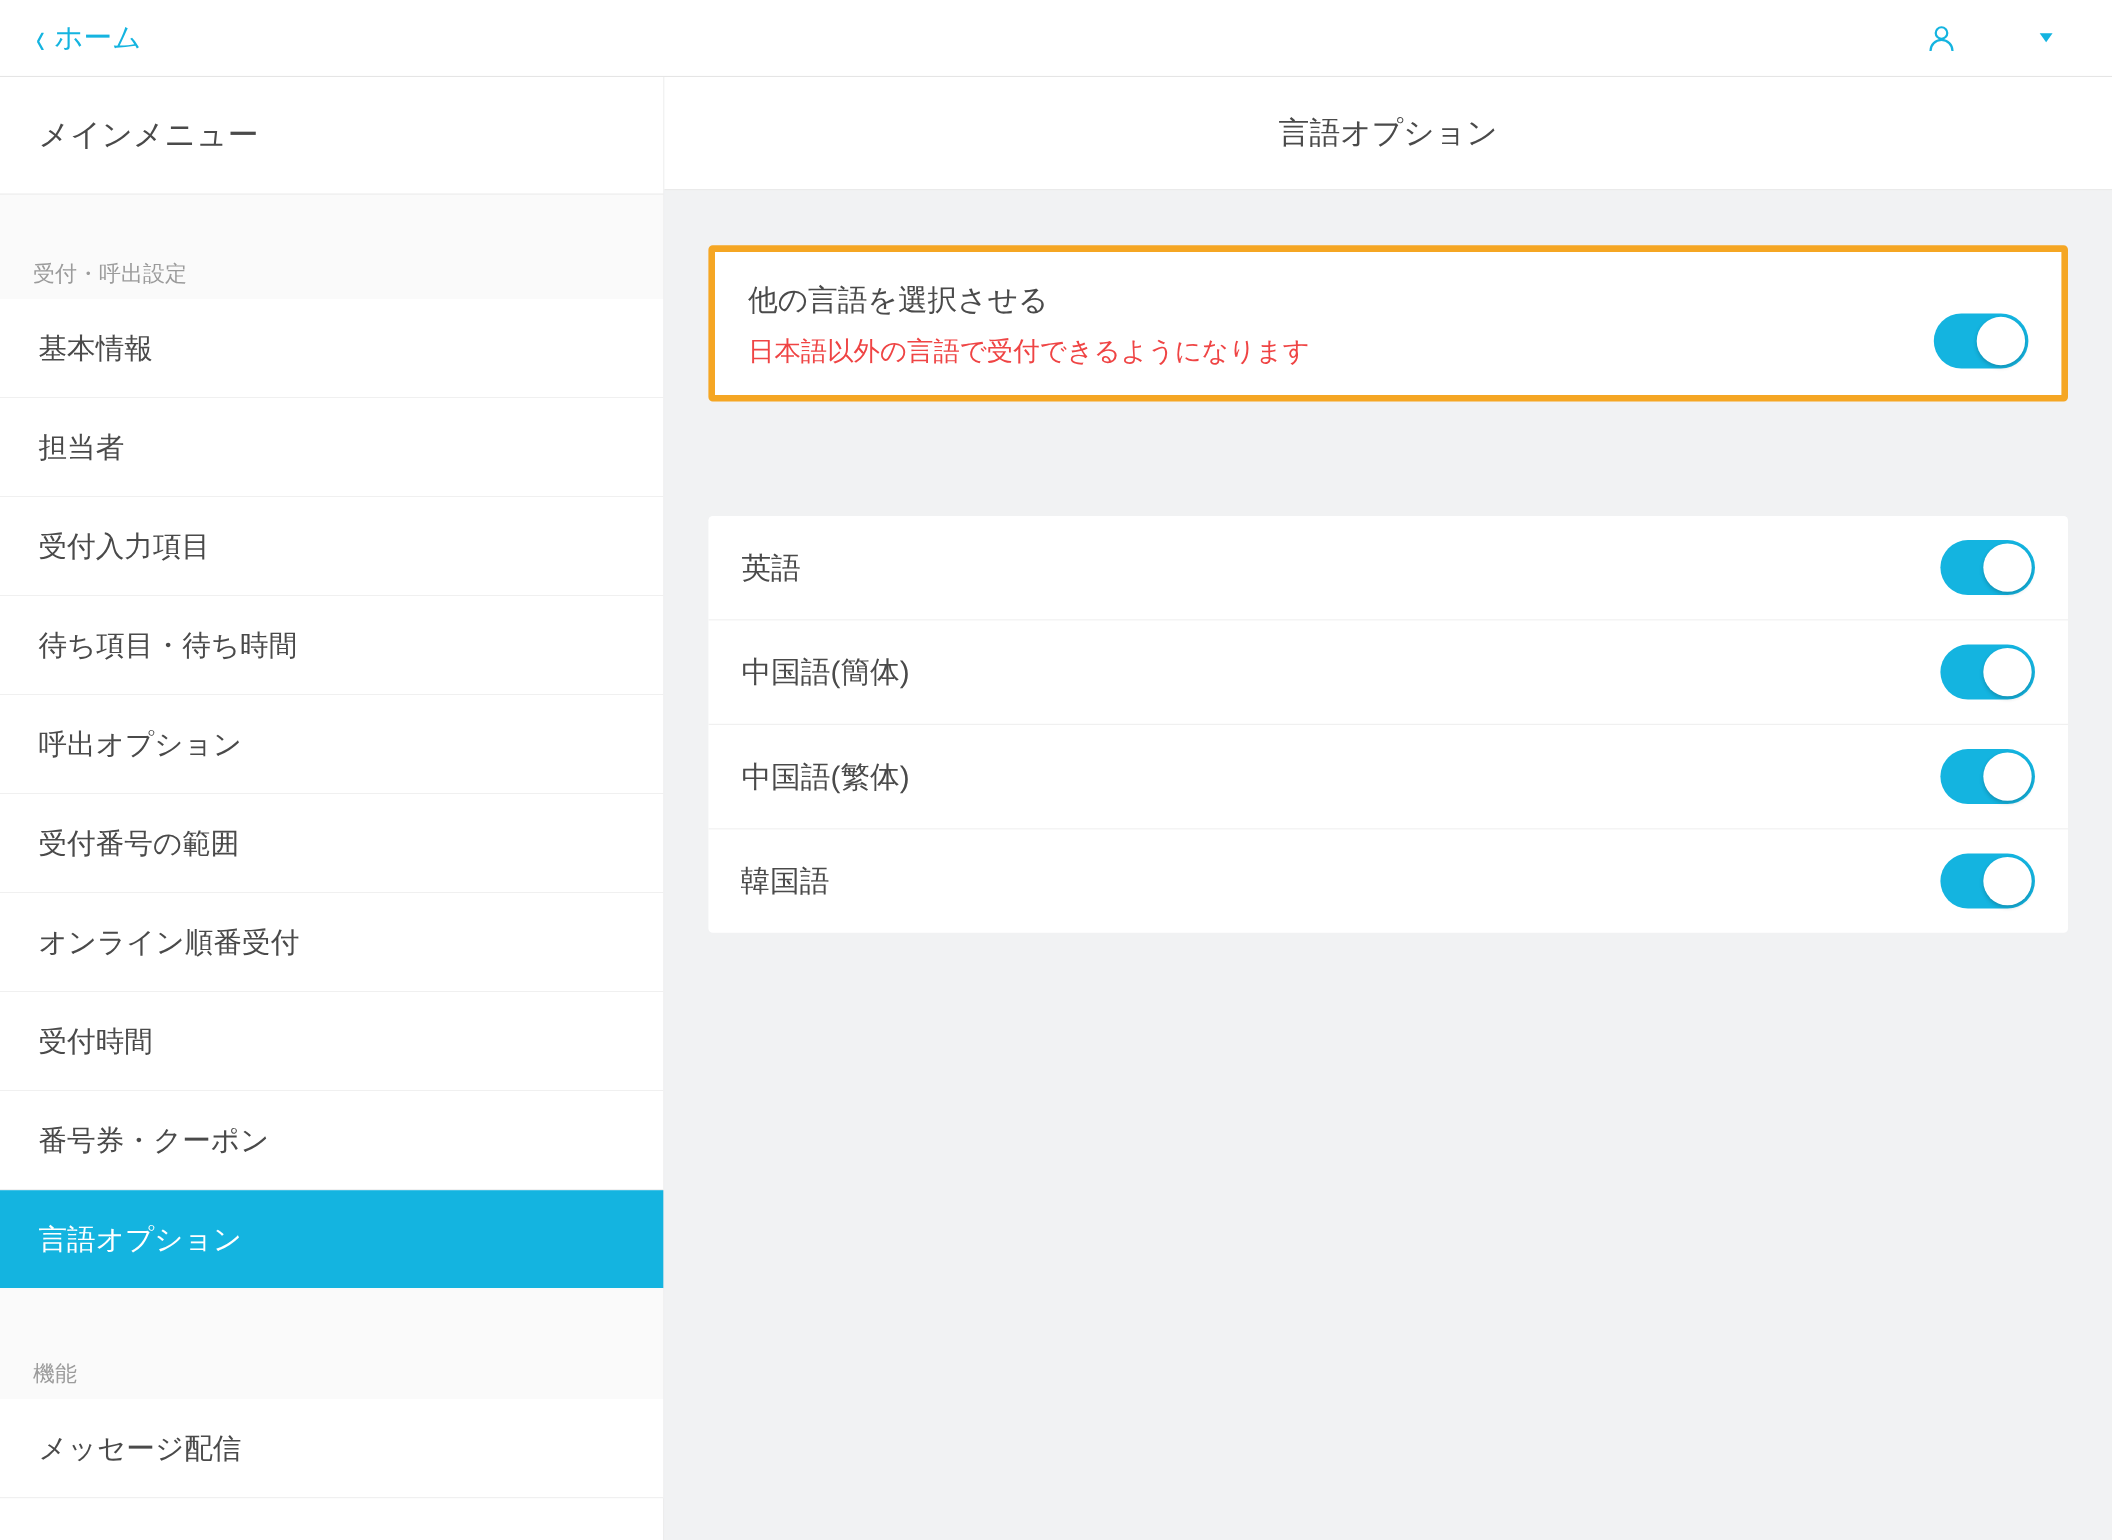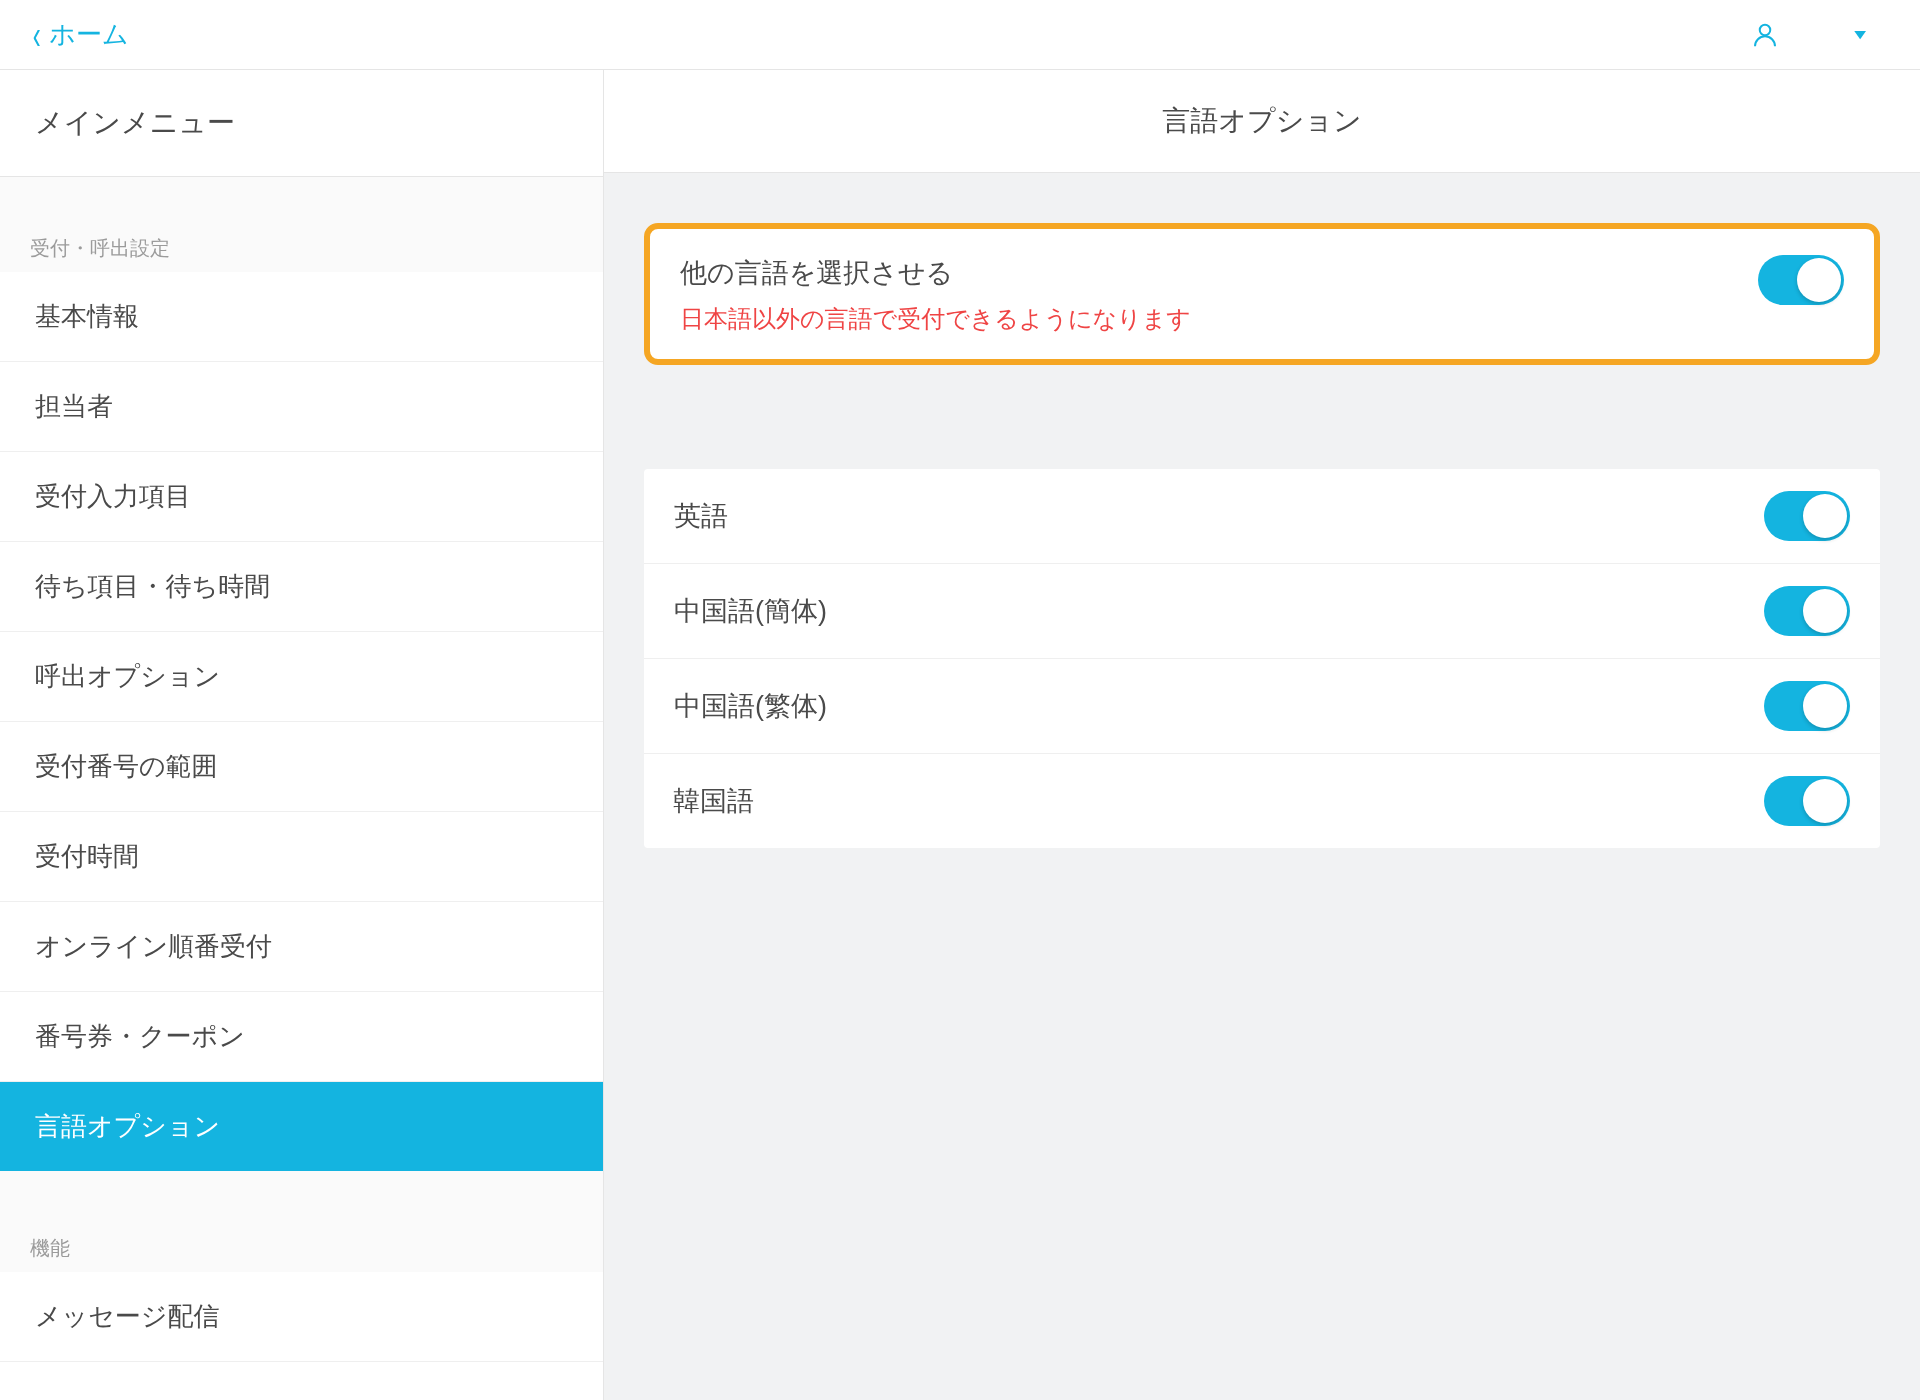--- a/index.html
+++ b/index.html
@@ -117,24 +117,24 @@
       font-size: 28px;
       border-bottom: 1px solid #e5e5e5;
     }
     .main-body {
       padding: 50px 40px;
     }
     
     .highlight-card {
       background: #ffffff;
       border: 6px solid #f5a623;
-      border-radius: 14px;
+      border-radius: 4px;
       padding: 26px 30px 24px 30px;
       display: flex;
-      align-items: flex-start;
+      align-items: flex-end;
       justify-content: space-between;
     }
     .highlight-left {
       display: flex;
       flex-direction: column;
       gap: 12px;
     }
     .highlight-title {
       font-size: 27px;
       color: #4a4a4a;
@@ -212,22 +212,22 @@
   <div class="sidebar">
     <div class="sidebar-section-label">メインメニュー</div>
     <div class="sidebar-group-header">受付・呼出設定</div>
 
     <div class="sidebar-item"><span>基本情報</span></div>
     <div class="sidebar-item"><span>担当者</span></div>
     <div class="sidebar-item"><span>受付入力項目</span></div>
     <div class="sidebar-item"><span>待ち項目・待ち時間</span></div>
     <div class="sidebar-item"><span>呼出オプション</span></div>
     <div class="sidebar-item"><span>受付番号の範囲</span></div>
+    <div class="sidebar-item"><span>オンライン順番受付</span></div>
     <div class="sidebar-item"><span>受付時間</span></div>
-    <div class="sidebar-item"><span>オンライン順番受付</span></div>
     <div class="sidebar-item"><span>番号券・クーポン</span></div>
     <div class="sidebar-item active"><span>言語オプション</span></div>
 
     <div class="sidebar-group-header functions">機能</div>
     <div class="sidebar-item"><span>メッセージ配信</span></div>
   </div>
 
   <div class="main">
     <div class="main-header">言語オプション</div>
     <div class="main-body">

